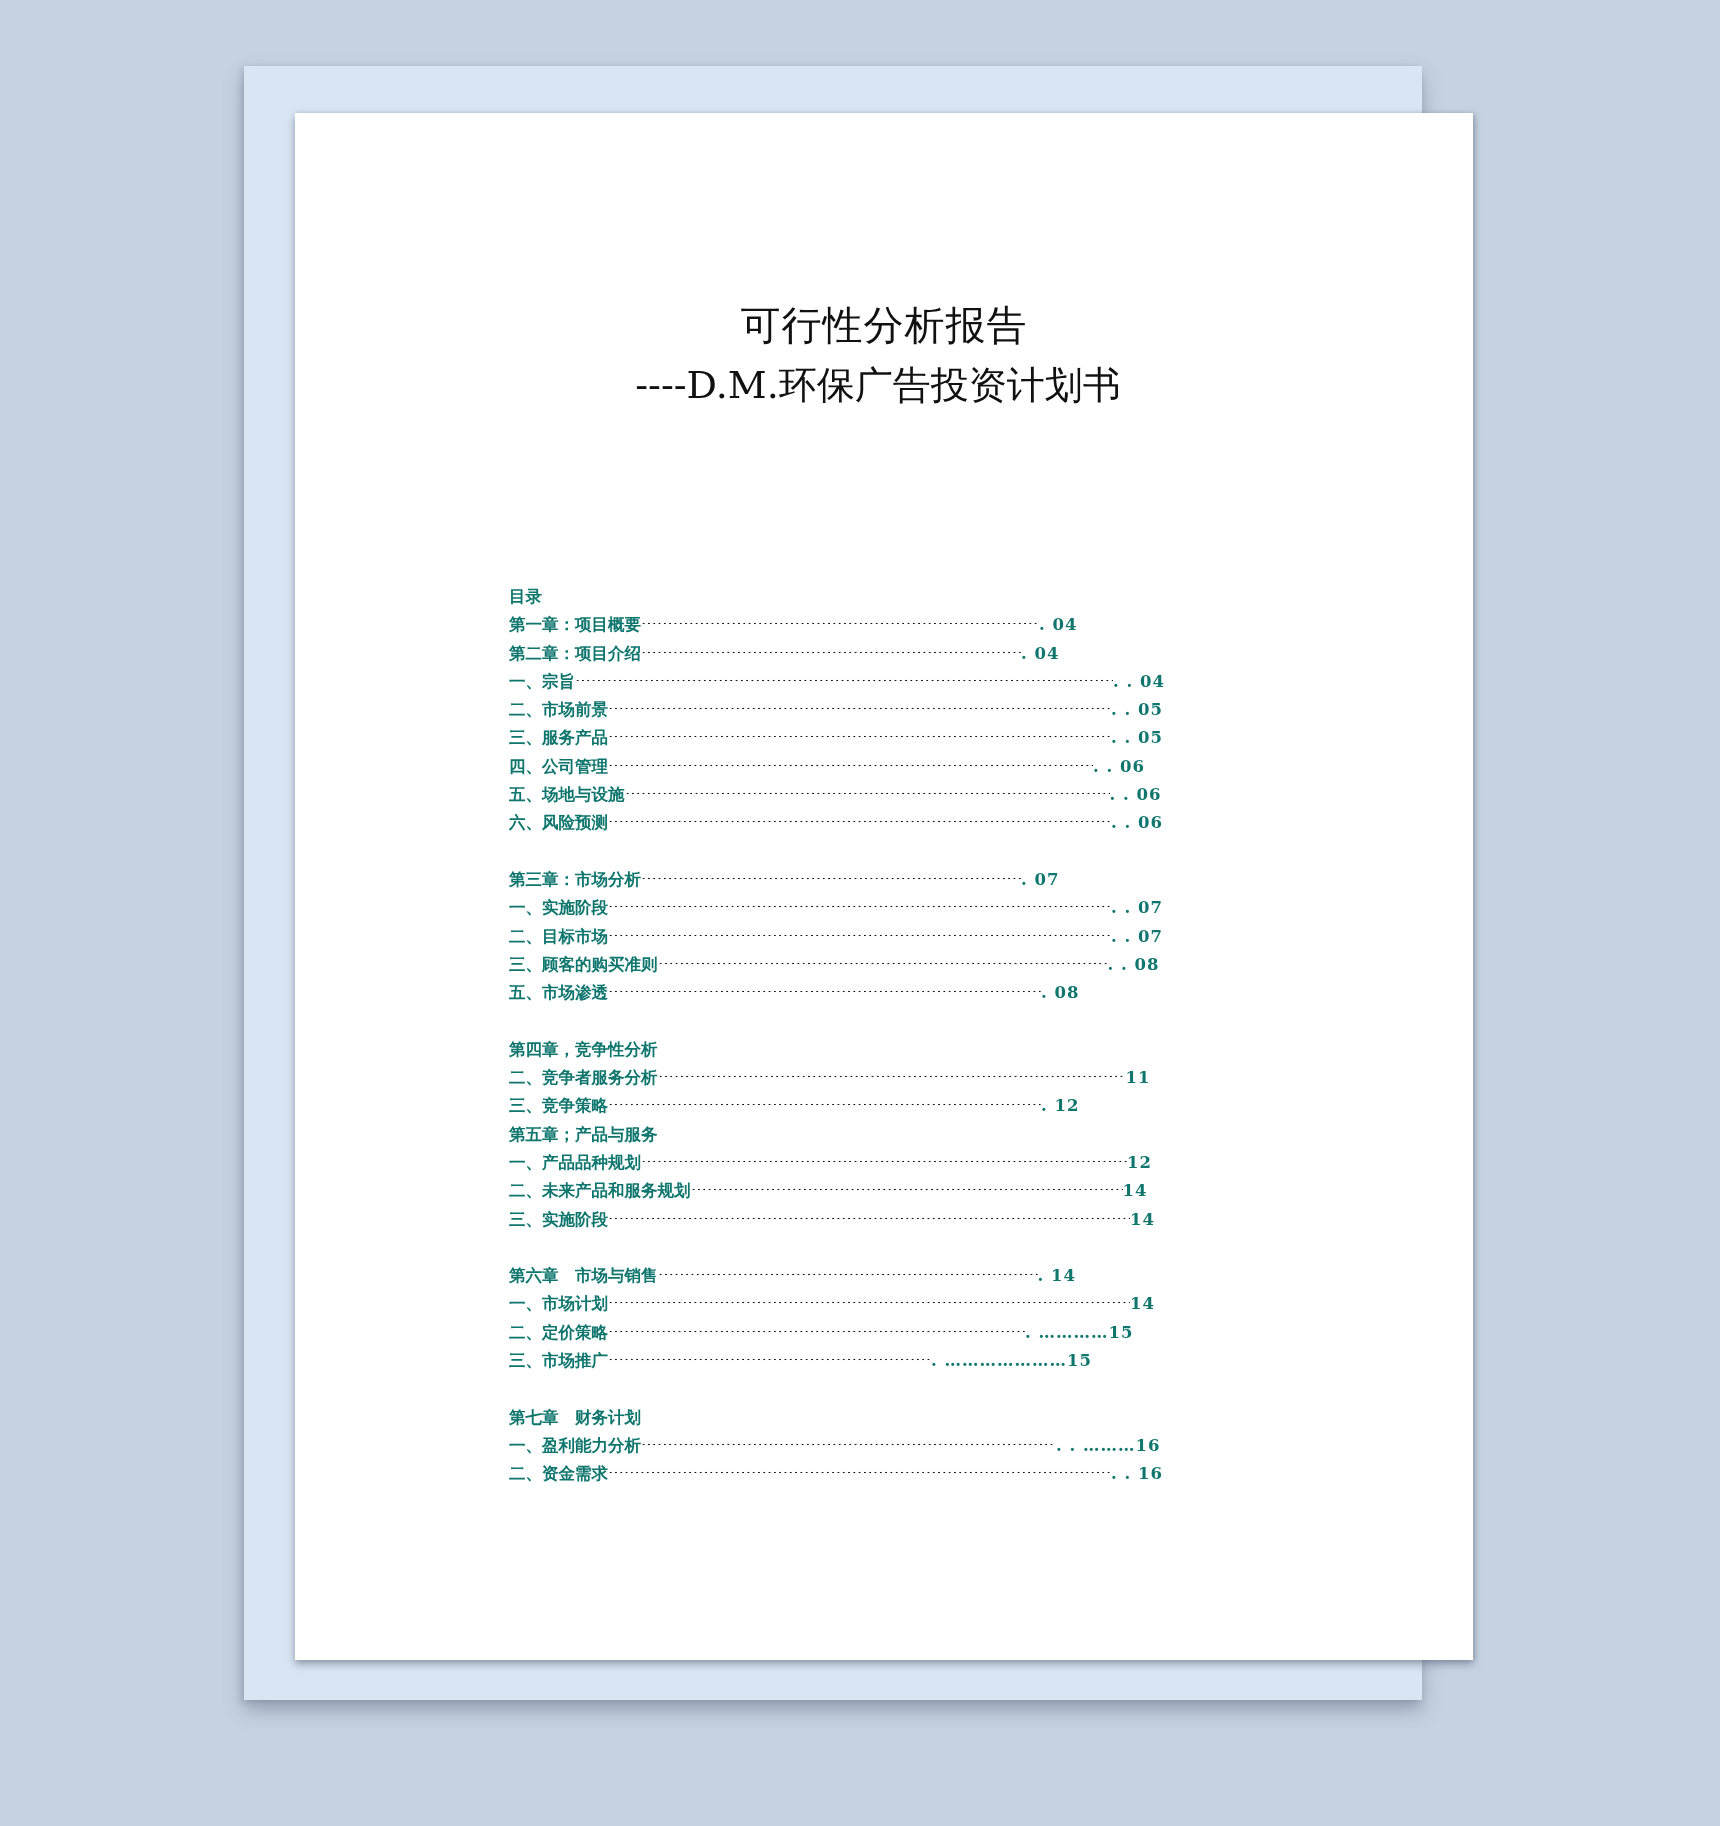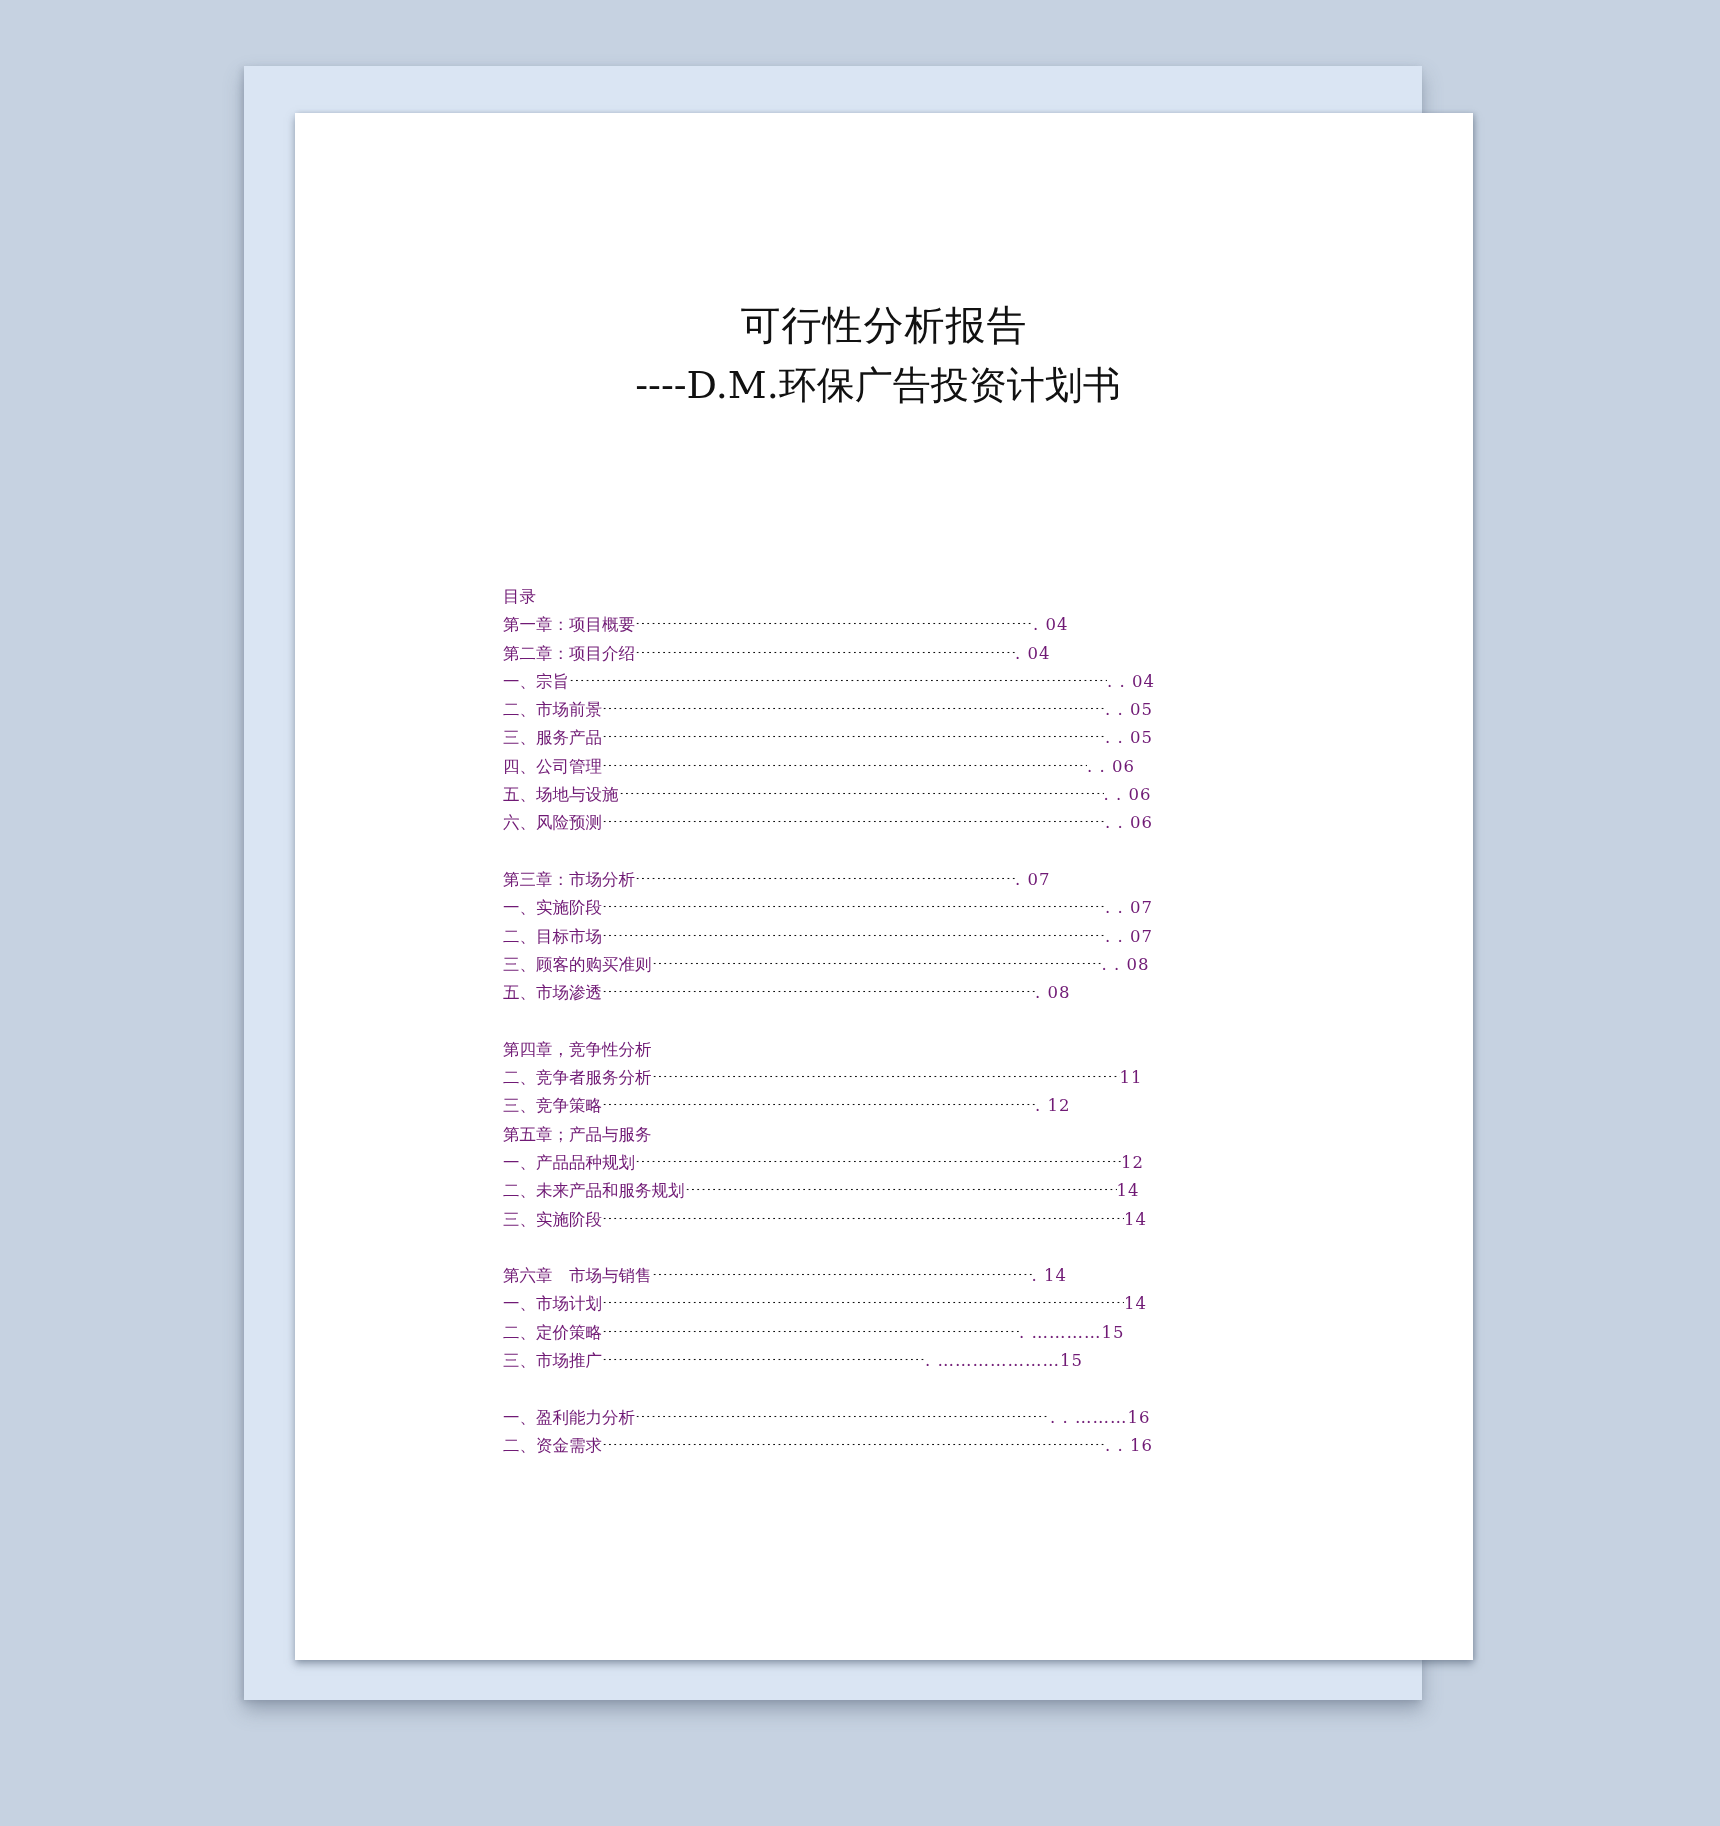--- a/index.html
+++ b/index.html
@@ -27,23 +27,24 @@
   }
   .title-line1 {
     font-size: 40px; line-height: 60px; letter-spacing: 1px;
     position: relative; left: -0px;
   }
   .title-line2 {
     font-size: 38px; line-height: 60px; letter-spacing: 0px;
     position: relative; left: -6px;
   }
   .toc {
-    position: absolute; left: 208px; top: 470px;
-    width: 700px; color: #701a75;
+    position: absolute; left: 214px; top: 470px;
+    width: 700px; color: #0f766e;
     font-size: 16.5px;
+    font-weight: bold;
   }
   .toc-line {
     height: 28.3px; line-height: 28.3px;
     white-space: nowrap; position: relative;
   }
   .toc-line .label { display: inline-block; }
   .toc-line .leader {
     display: inline-block; vertical-align: middle;
     height: 3px; position: relative; top: -2px;
     background-image: radial-gradient(circle, #111 0.9px, transparent 1.1px);
@@ -89,17 +90,18 @@
         <div class="toc-line"><span class="label">第五章；产品与服务</span></div>
         <div class="toc-line"><span class="label">一、产品品种规划</span><span class="leader" style="width: 486px;"></span><span class="page">12</span></div>
         <div class="toc-line"><span class="label">二、未来产品和服务规划</span><span class="leader" style="width: 432px;"></span><span class="page">14</span></div>
         <div class="toc-line"><span class="label">三、实施阶段</span><span class="leader" style="width: 522px;"></span><span class="page">14</span></div>
         <div class="spacer"></div>
         <div class="toc-line"><span class="label">第六章　市场与销售</span><span class="leader" style="width: 380px;"></span><span class="page">. 14</span></div>
         <div class="toc-line"><span class="label">一、市场计划</span><span class="leader" style="width: 522px;"></span><span class="page">14</span></div>
         <div class="toc-line"><span class="label">二、定价策略</span><span class="leader" style="width: 417px;"></span><span class="page">. …………15</span></div>
         <div class="toc-line"><span class="label">三、市场推广</span><span class="leader" style="width: 323px;"></span><span class="page">. …………………15</span></div>
         <div class="spacer"></div>
+        <div class="toc-line"><span class="label">第七章　财务计划</span></div>
         <div class="toc-line"><span class="label">一、盈利能力分析</span><span class="leader" style="width: 415px;"></span><span class="page">. . ………16</span></div>
         <div class="toc-line"><span class="label">二、资金需求</span><span class="leader" style="width: 503px;"></span><span class="page">. . 16</span></div>
       </div>
   </div>
 </div>
 
 </body></html>

